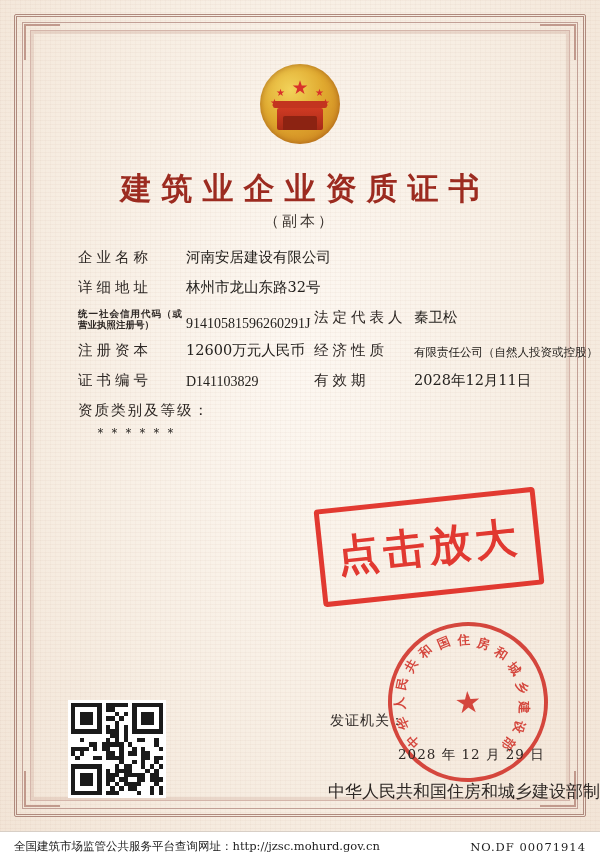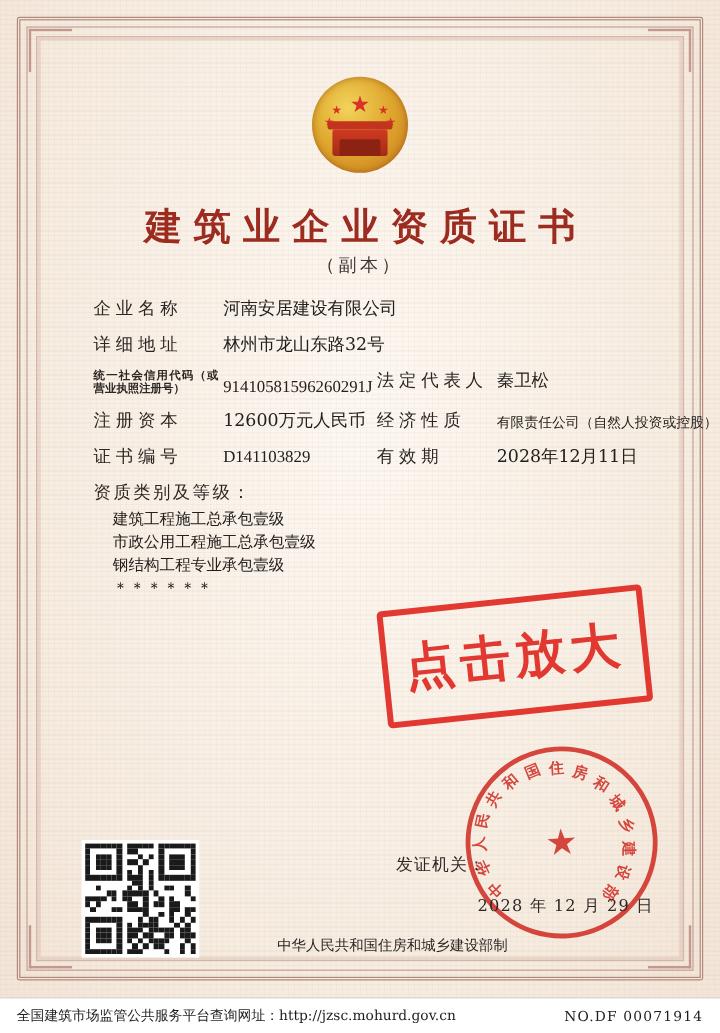--- a/index.html
+++ b/index.html
@@ -294,23 +294,23 @@
     top: 746px;
     font-family: "DejaVu Serif", "Liberation Serif", serif;
     font-size: 13.5px;
     color: #2d2724;
     letter-spacing: 1px;
   }
   .maker {
     position: absolute;
     left: 0; right: 0;
     top: 780px;
-    text-align: center;
+    text-align: right;
     font-family: "DejaVu Serif", "Liberation Serif", serif;
-    font-size: 12px;
+    font-size: 17px;
     color: #2d2724;
     padding-left: 54px;
   }
 
   
   .qr {
     position: absolute;
     left: 68px;
     top: 700px;
     width: 92px;
@@ -412,25 +412,20 @@
         <div class="lbl">证书编号</div>
         <div class="val mono">D141103829</div>
       </div>
       <div class="right">
         <div class="lbl">有效期</div>
         <div class="val">2028年12月11日</div>
       </div>
     </div>
 
     <div class="qual-title">资质类别及等级：</div>
-    <div class="qual-list">
-      <div>建筑工程施工总承包壹级</div>
-      <div>市政公用工程施工总承包壹级</div>
-      <div>钢结构工程专业承包壹级</div>
-    </div>
     <div class="qual-stars">＊＊＊＊＊＊</div>
   </div>
 
   <div class="watermark">点击放大</div>
 
   <div class="seal">
     <div class="seal-text" id="sealText">
         <span style="transform: translateX(-50%) rotate(-130deg);">中</span>
         <span style="transform: translateX(-50%) rotate(-111.429deg);">华</span>
         <span style="transform: translateX(-50%) rotate(-92.8571deg);">人</span>

